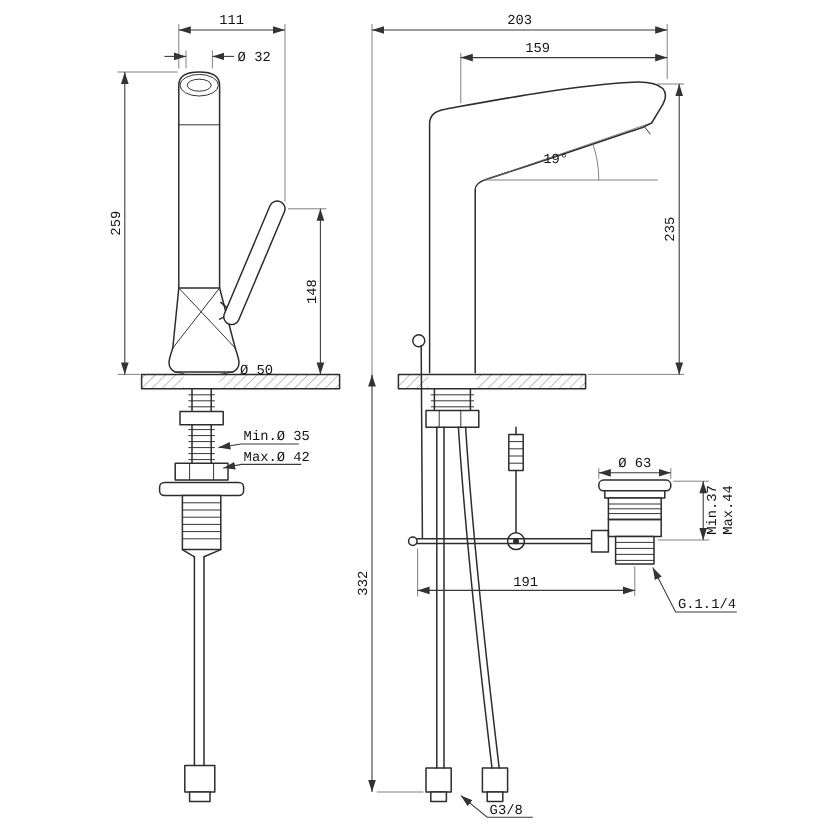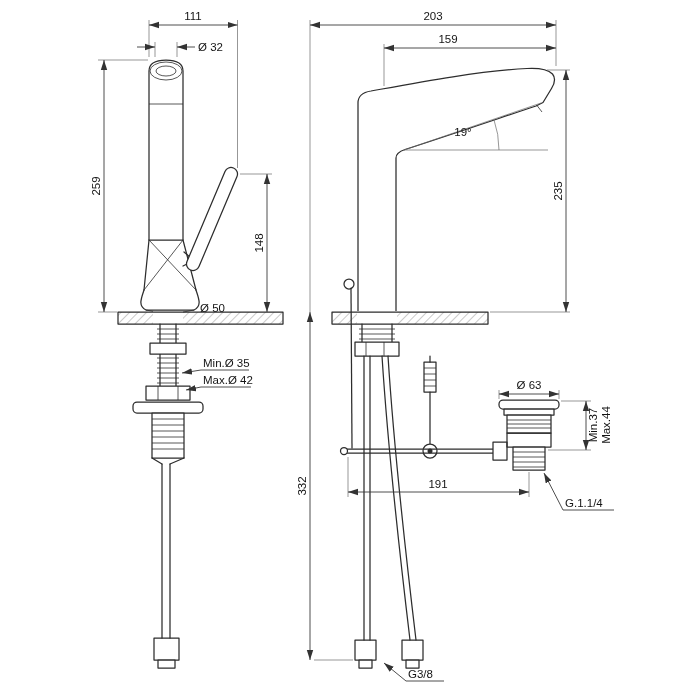--- a/index.html
+++ b/index.html
@@ -1,16 +1,16 @@
 <!DOCTYPE html>
 <html><head>
 <meta charset="utf-8">
 <style>
   html,body{margin:0;padding:0;background:#ffffff;}
-  .canvas{width:700px;height:700px;background:#fff;position:relative;font-family:Liberation Sans, sans-serif;overflow:hidden;}
+  .canvas{width:700px;height:700px;background:#fff;position:relative;font-family:Liberation Mono, monospace;overflow:hidden;}
   svg{display:block;}
   .out{stroke:#2d2d2d;stroke-width:1.25;fill:none;stroke-linecap:round;stroke-linejoin:round;}
   .thin{stroke:#2d2d2d;stroke-width:0.8;fill:none;}
   .dim{stroke:#3a3a3a;stroke-width:0.9;fill:none;}
   .ext{stroke:#6a6a6a;stroke-width:0.7;fill:none;}
   .wfill{fill:#ffffff;}
   .lbl{font-size:11.5px;fill:#141414;}
 </style>
 </head>
 <body>

